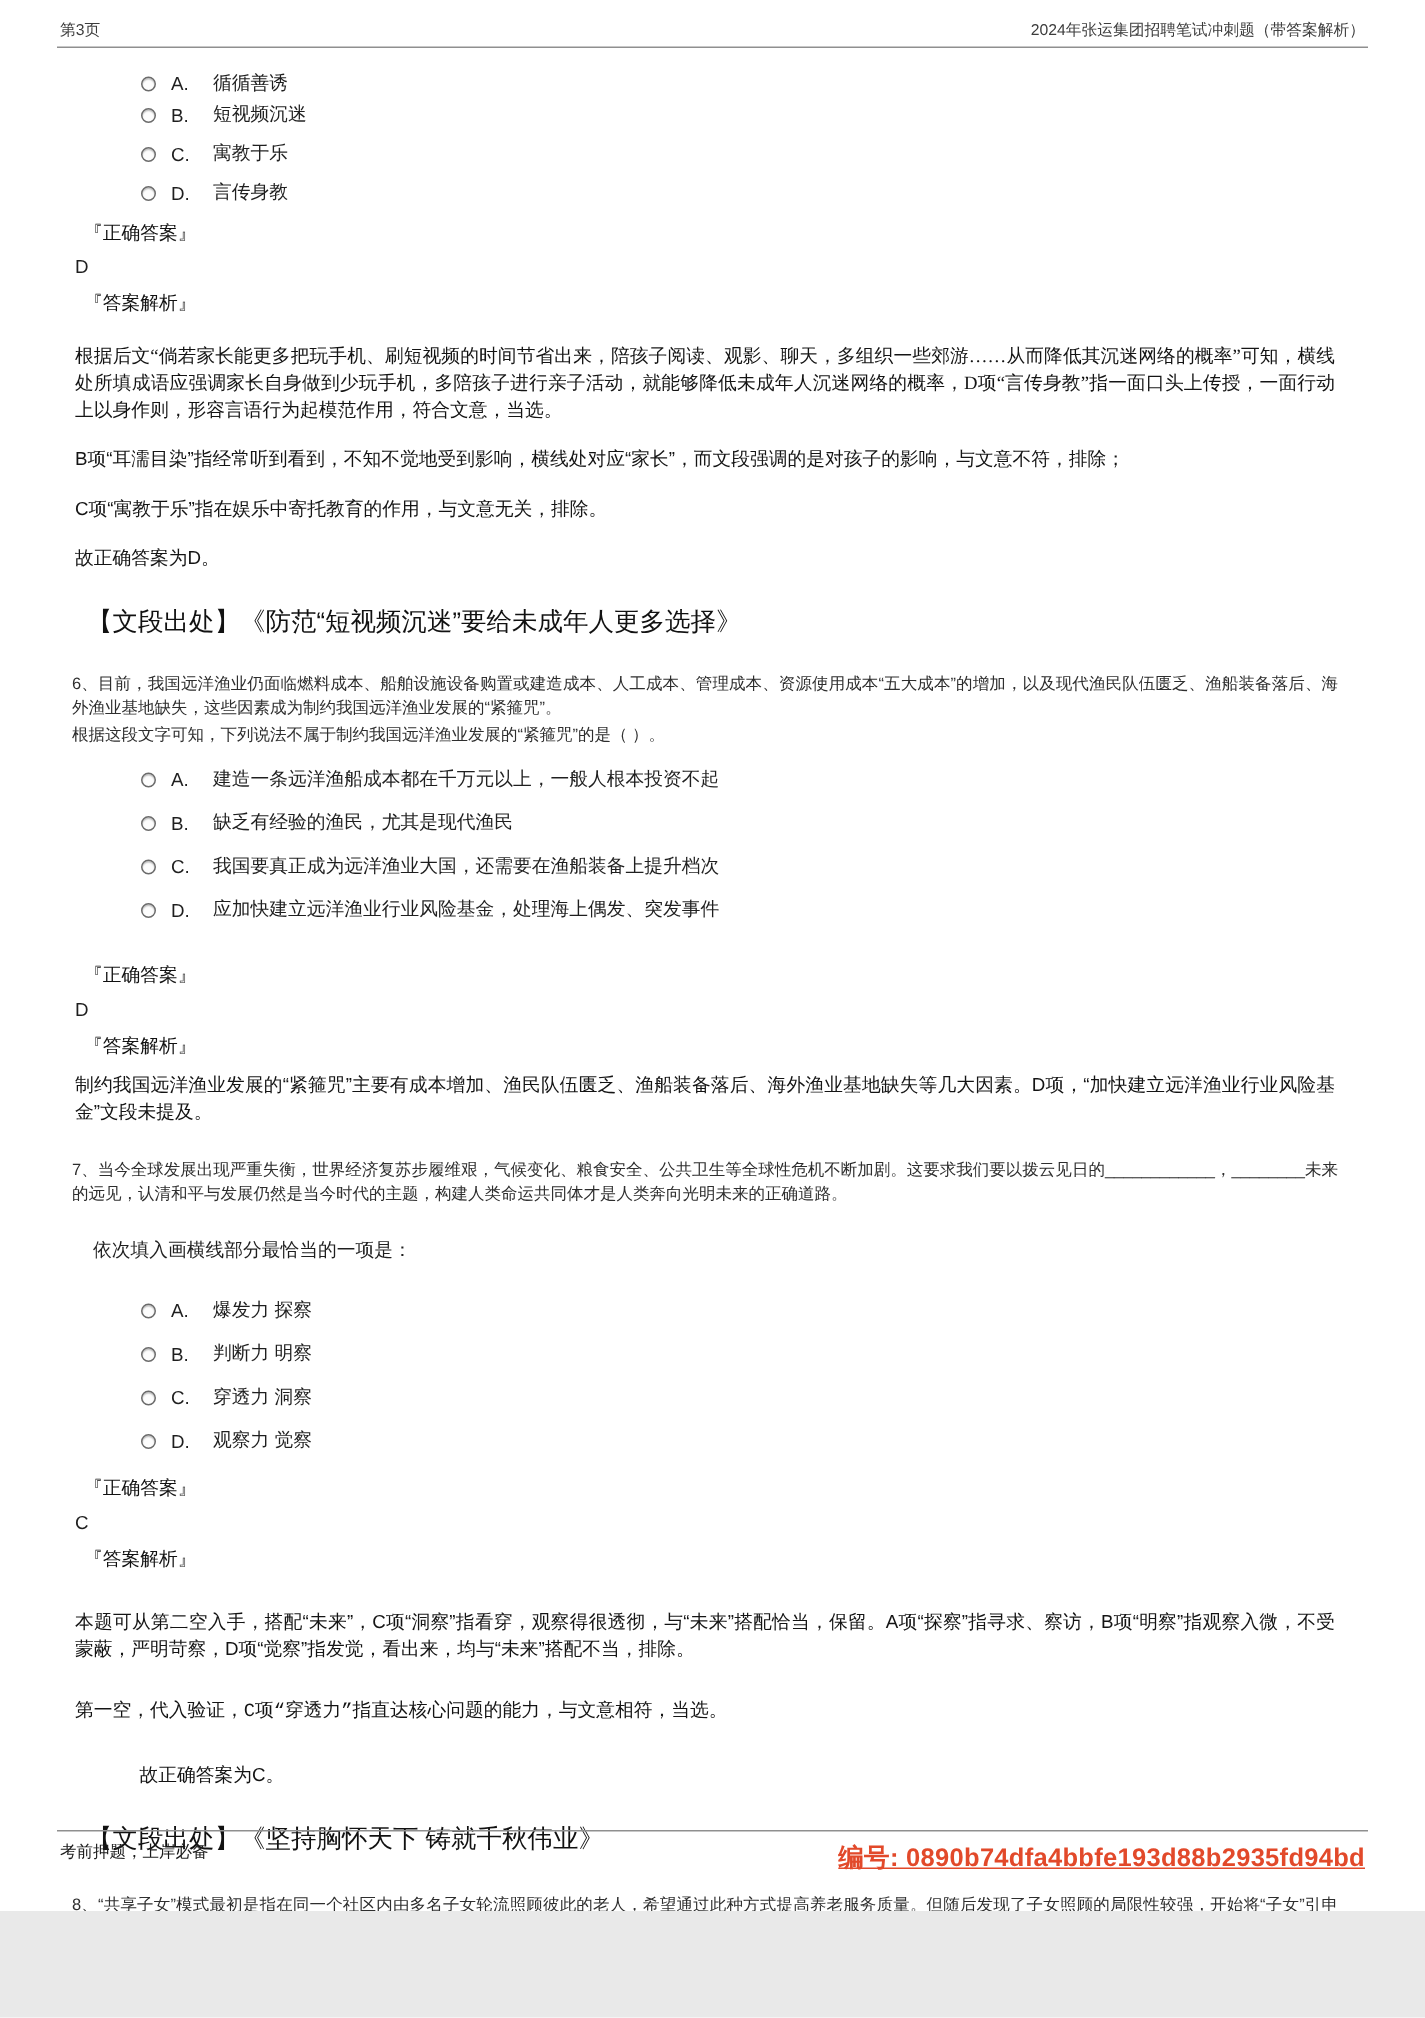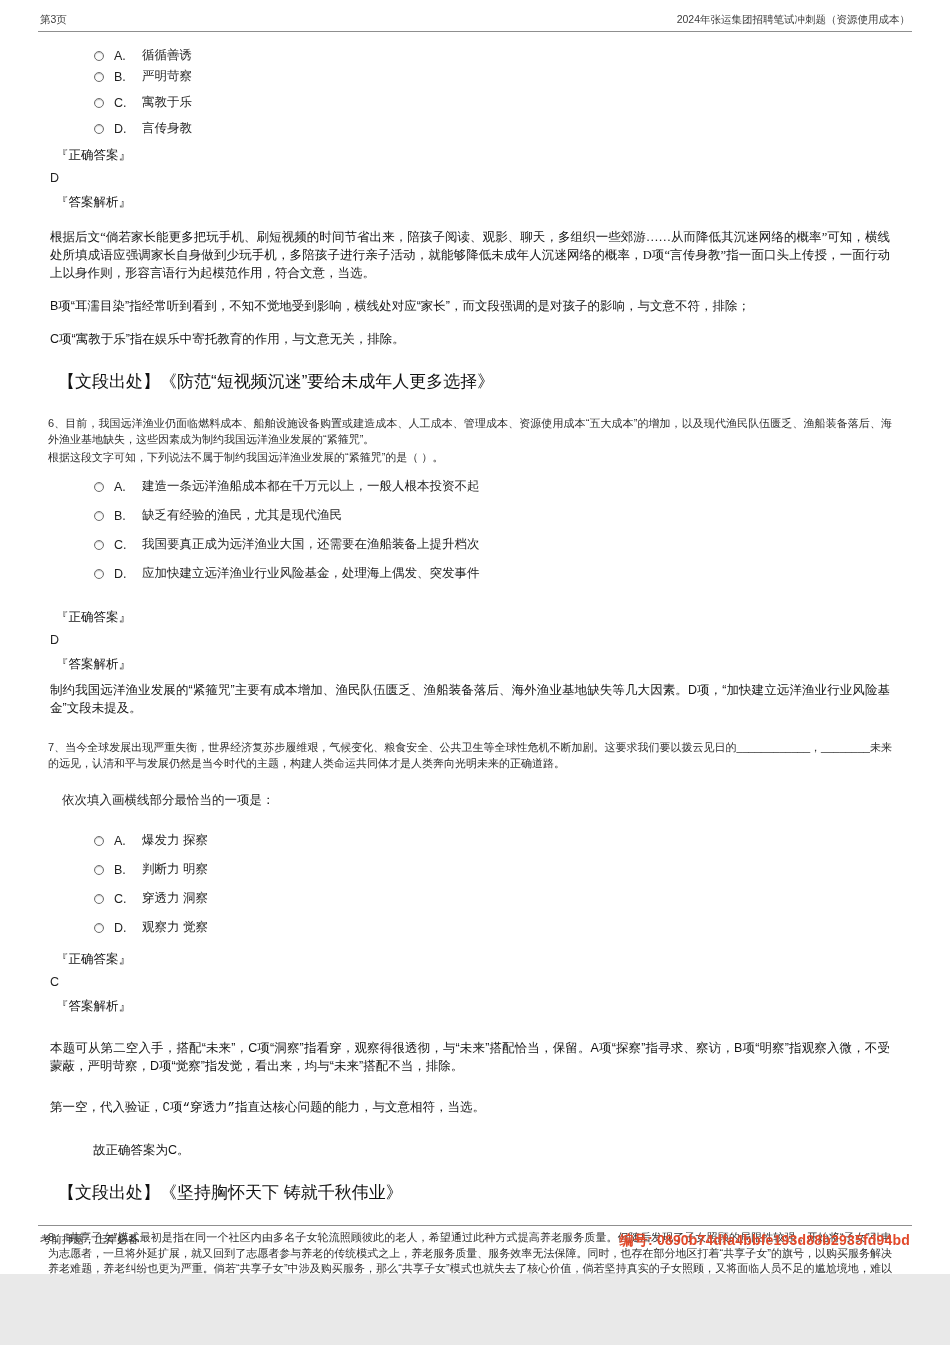--- a/index.html
+++ b/index.html
@@ -36,65 +36,66 @@
     font-size:11px;line-height:16px;margin:22px 0 0 0;color:#2e2e2e;text-align:justify;
   }
   .stem .q-line{margin-top:2px;}
   .instruction{font-size:12.5px;margin:21px 0 0 14px;}
   .footer{
     position:absolute;left:38px;right:38px;bottom:24px;
     border-top:1px solid #8f8f8f;display:flex;justify-content:space-between;
     align-items:flex-start;padding:6px 2px 0 2px;
   }
   .footer-left{font-size:11px;color:#1a1a1a;}
-  .footer-right{font-size:14px;font-weight:bold;color:#e2492a;letter-spacing:.2px;}
+  .footer-right{font-size:17px;font-weight:bold;color:#e2492a;letter-spacing:.2px;text-decoration:underline;}
   .sp{margin-top:26px;}
 </style>
 </head>
 <body>
 
 <div class="page">
 
   <div class="header">
     <span>第3页</span>
-    <span>2024年张运集团招聘笔试冲刺题（资源使用成本）</span>
+    <span>2024年张运集团招聘笔试冲刺题（带答案解析）</span>
   </div>
 
   <div class="content">
 
     <div class="opt-group">
       <div class="opt-row tight">
         <span class="radio"></span>
         <span class="opt-key">A.</span>
         <span>循循善诱</span>
       </div>
       <div class="opt-row">
         <span class="radio"></span>
         <span class="opt-key">B.</span>
-        <span>严明苛察</span>
+        <span>短视频沉迷</span>
       </div>
       <div class="opt-row">
         <span class="radio"></span>
         <span class="opt-key">C.</span>
         <span>寓教于乐</span>
       </div>
       <div class="opt-row">
         <span class="radio"></span>
         <span class="opt-key">D.</span>
         <span>言传身教</span>
       </div>
     </div>
 
     <div class="ans-label">『正确答案』</div>
     <div class="ans-value">D</div>
     <div class="ans-label">『答案解析』</div>
 
     <p class="para gap-lg">根据后文“倘若家长能更多把玩手机、刷短视频的时间节省出来，陪孩子阅读、观影、聊天，多组织一些郊游……从而降低其沉迷网络的概率”可知，横线处所填成语应强调家长自身做到少玩手机，多陪孩子进行亲子活动，就能够降低未成年人沉迷网络的概率，D项“言传身教”指一面口头上传授，一面行动上以身作则，形容言语行为起模范作用，符合文意，当选。</p>
     <p class="para">B项“耳濡目染”指经常听到看到，不知不觉地受到影响，横线处对应“家长”，而文段强调的是对孩子的影响，与文意不符，排除；</p>
     <p class="para">C项“寓教于乐”指在娱乐中寄托教育的作用，与文意无关，排除。</p>
+    <p class="para">故正确答案为D。</p>
 
     <div class="source">【文段出处】《防范“短视频沉迷”要给未成年人更多选择》</div>
 
     <div class="stem">
       <div>6、目前，我国远洋渔业仍面临燃料成本、船舶设施设备购置或建造成本、人工成本、管理成本、资源使用成本“五大成本”的增加，以及现代渔民队伍匮乏、渔船装备落后、海外渔业基地缺失，这些因素成为制约我国远洋渔业发展的“紧箍咒”。</div>
       <div class="q-line">根据这段文字可知，下列说法不属于制约我国远洋渔业发展的“紧箍咒”的是（    ）。</div>
     </div>
 
     <div class="opt-group wide" style="margin-top:12px;">
       <div class="opt-row">

